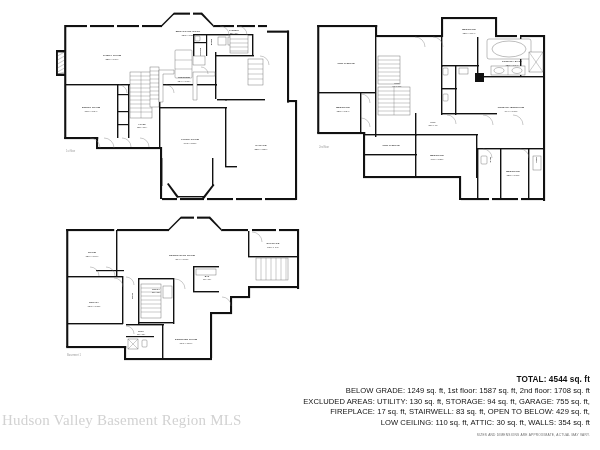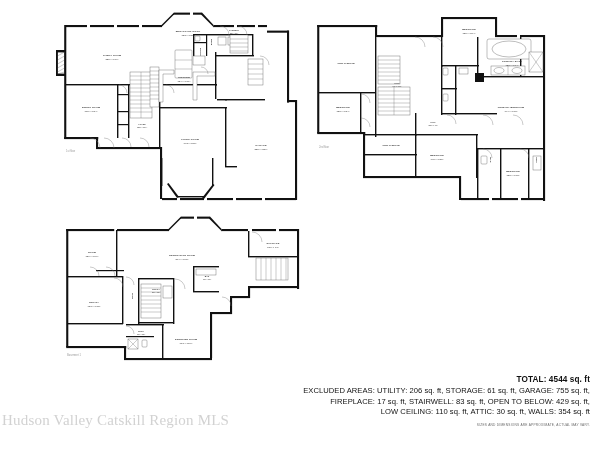--- a/index.html
+++ b/index.html
@@ -531,21 +531,22 @@
 
         <text class="rlabel rname-sm vert" x="71" y="88">STAIR</text>
 
         <text class="floor-tag" x="5" y="148">Basement 1</text>
       </g>
     </svg>
   </div>
 
   <div id="summary">
     <div class="total">TOTAL: 4544 sq. ft</div>
-    <div class="line">EXCLUDED AREAS: UTILITY: 206 sq. ft, STORAGE: 61 sq. ft, GARAGE: 755 sq. ft,</div>
+    <div class="line">BELOW GRADE: 1249 sq. ft, 1st floor: 1587 sq. ft, 2nd floor: 1708 sq. ft</div>
+    <div class="line">EXCLUDED AREAS: UTILITY: 130 sq. ft, STORAGE: 94 sq. ft, GARAGE: 755 sq. ft,</div>
     <div class="line">FIREPLACE: 17 sq. ft, STAIRWELL: 83 sq. ft, OPEN TO BELOW: 429 sq. ft,</div>
     <div class="line">LOW CEILING: 110 sq. ft, ATTIC: 30 sq. ft, WALLS: 354 sq. ft</div>
     <div class="disc">SIZES AND DIMENSIONS ARE APPROXIMATE, ACTUAL MAY VARY.</div>
   </div>
 
-  <div id="watermark">Hudson Valley Catskill Region MLS</div>
+  <div id="watermark">Hudson Valley Basement Region MLS</div>
 
 </div>
 
 </body></html>

